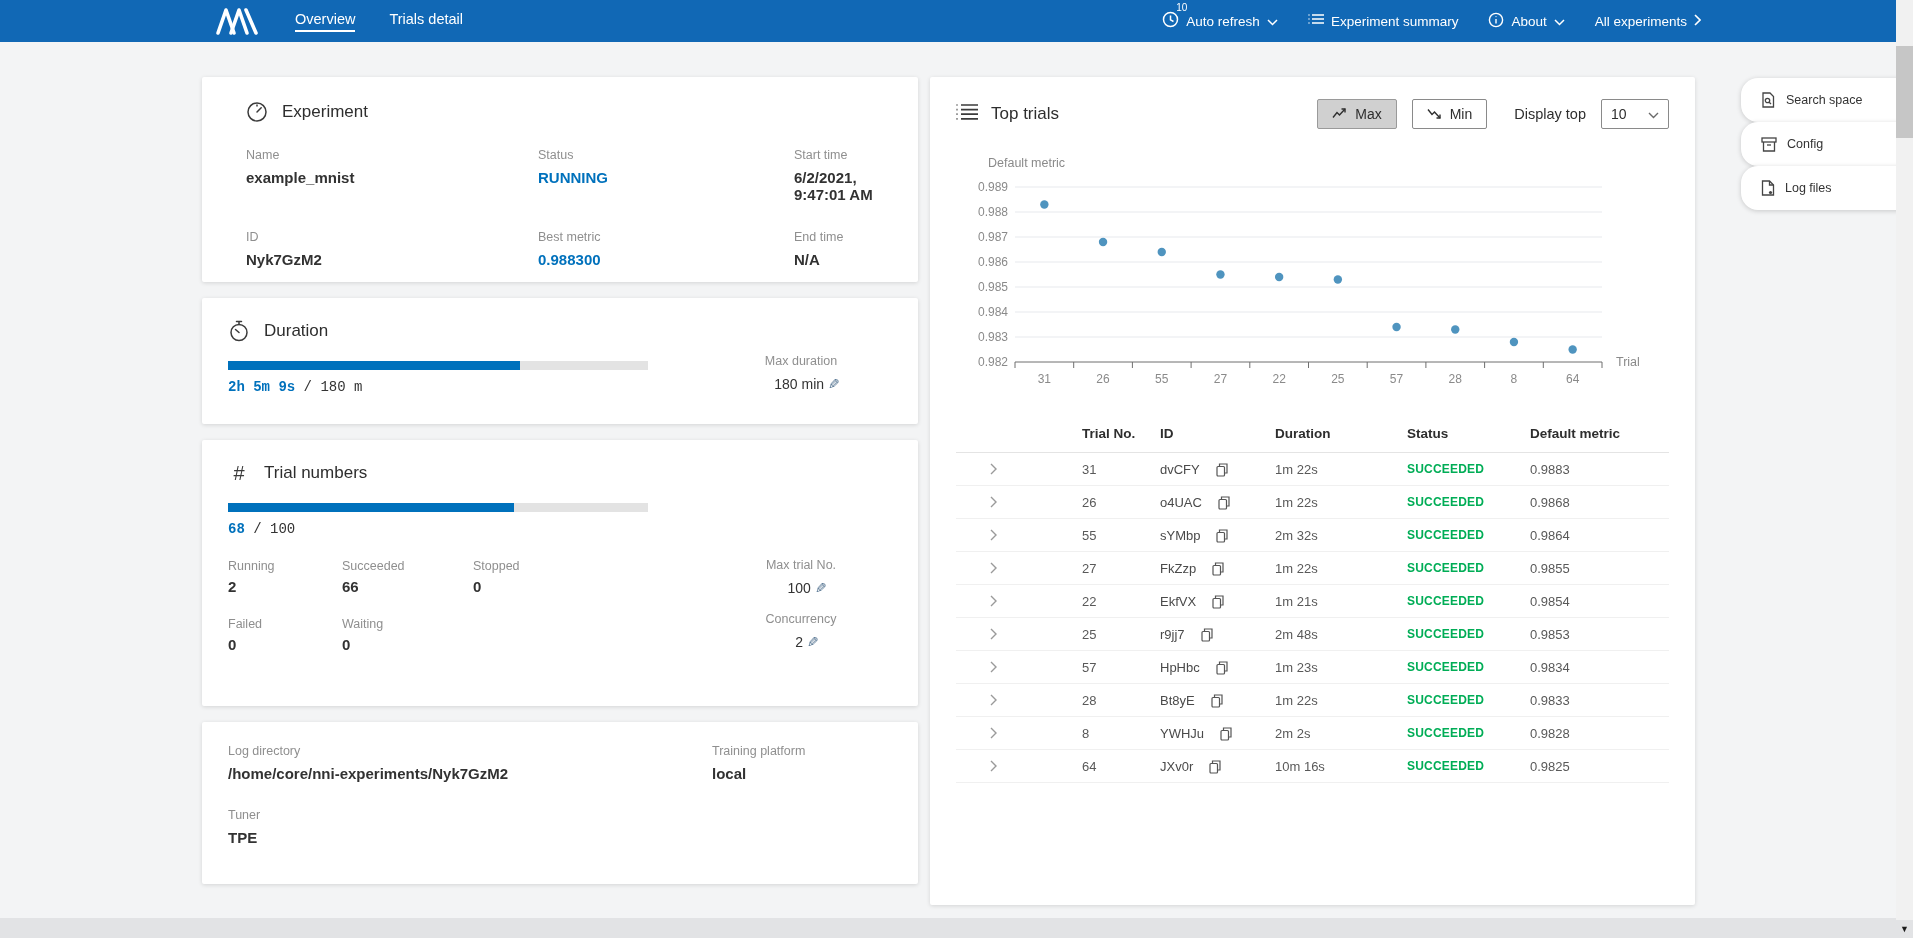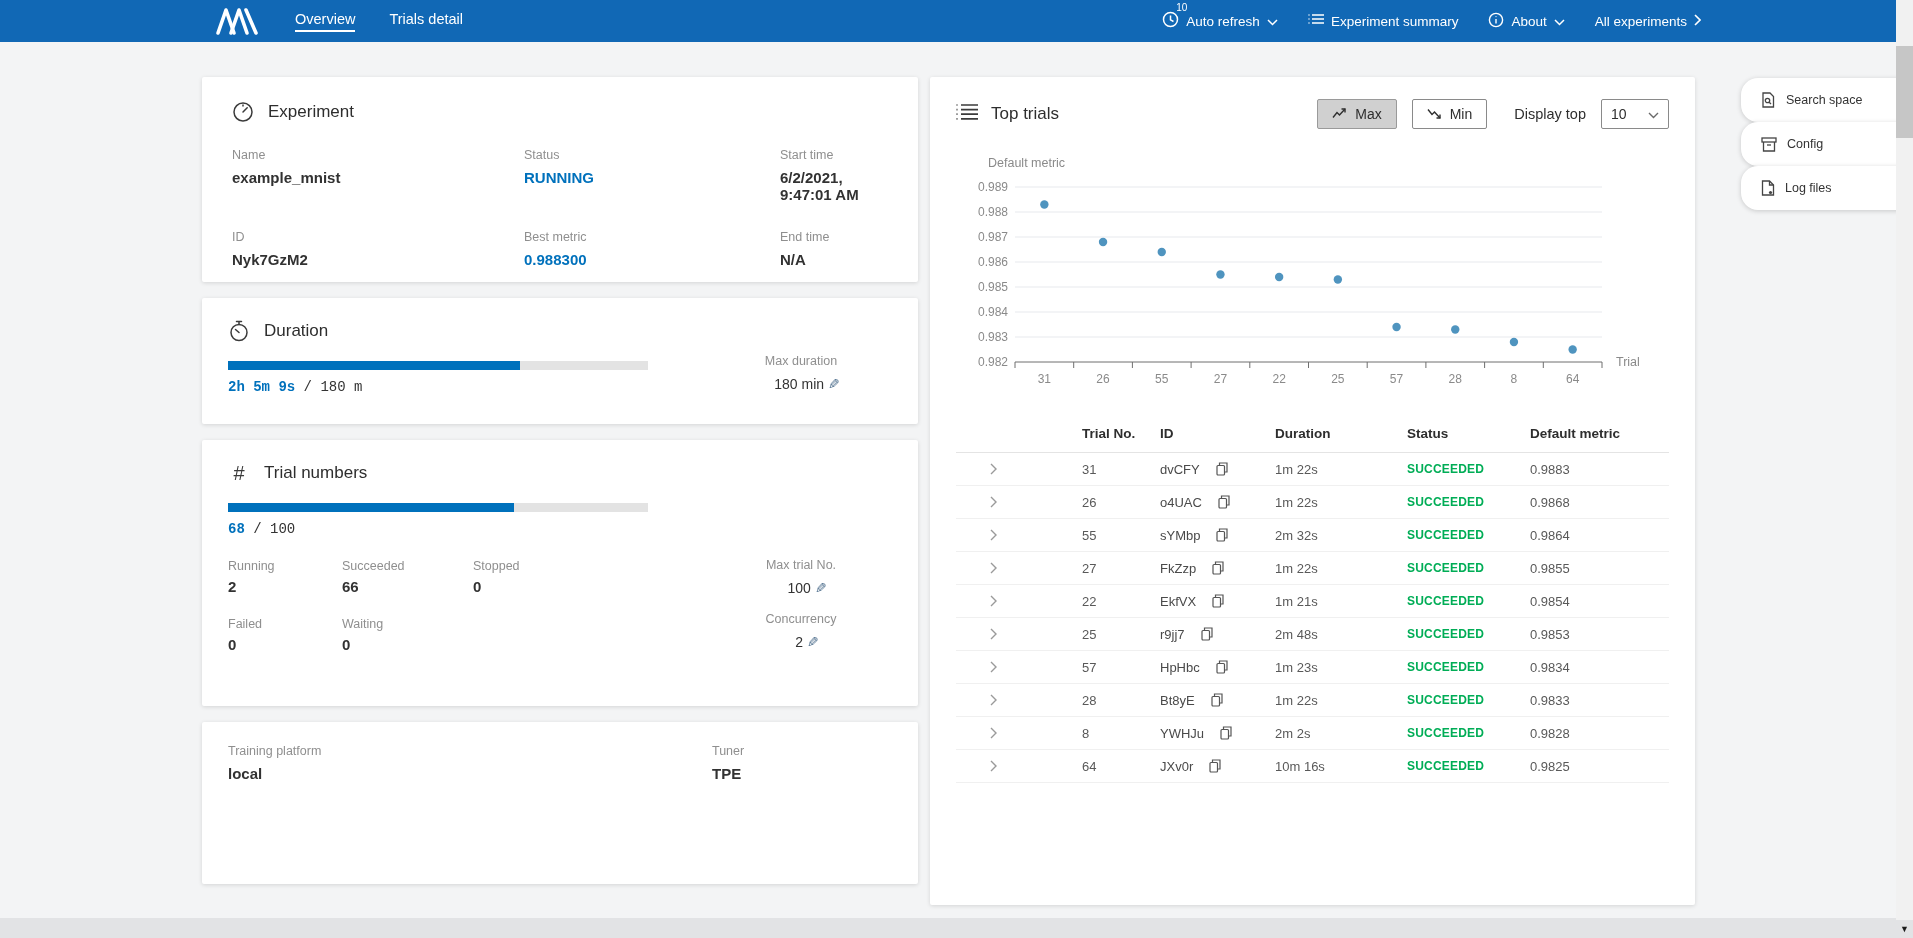--- a/index.html
+++ b/index.html
@@ -26,21 +26,21 @@
 
   .card-head { display:flex; align-items:center; gap:14px; }
   .card-head .hicon { width:22px; height:22px; color:#3b3b3b; display:flex; align-items:center; justify-content:center; }
   .card-title { font-size:17px; color:#2e2e2e; }
 
   .field-label { font-size:12.5px; color:#8f8f8f; }
   .field-value { font-size:15px; font-weight:700; color:#323232; margin-top:7px; }
   .accent { color:#0071bc !important; }
 
   
-  .card-exp { padding:24px 30px; height:205px; }
+  .card-exp { padding:24px 44px; height:205px; }
   .exp-grid { display:grid; grid-template-columns:292px 256px auto; row-gap:27px; margin-top:25px; }
 
   
   .card-dur { padding:22px 26px; height:126px; }
   .bar-track { width:420px; height:9px; background:#e3e3e3; margin-top:19px; }
   .bar-fill { height:100%; background:#0071bc; }
   .bar-text { margin-top:9px; font-size:14px; color:#333;font-family:Liberation Mono, monospace; }
   .bar-text .done { color:#0071bc; font-weight:700; }
   .side-field { position:absolute; left:524px; top:56px; width:150px;text-align:center; }
   .side-field .val-row { margin-top:8px; font-size:14px; color:#333; padding-left:12px; }
@@ -66,21 +66,21 @@
   .select-box { display:flex; align-items:center; justify-content:space-between; width:68px; height:30px; border:1px solid #8a8a8a; border-radius:2px; padding:0 9px; font-size:14px; color:#2e2e2e; cursor:pointer; background:#fff; }
 
   .chart-wrap { margin-top:22px; }
   .chart-wrap svg text { font-family:"Liberation Sans", sans-serif; }
 
   
   .trials-table { margin-top:16px; }
   .t-row { display:grid; grid-template-columns:92px 78px 115px 132px 123px 1fr; align-items:center; height:33px; padding-left:34px; border-bottom:1px solid #f0f0f0; font-size:13px; color:#595959; }
   .t-header { height:38px; border-bottom:1px solid #e4e4e4; font-size:13.5px; font-weight:700; color:#2e2e2e; }
   .row-chev { color:#9a9a9a; cursor:pointer; display:flex; align-items:center; }
-  .id-cell { display:flex; align-items:flex-start; gap:16px; color:#4a4a4a; }
+  .id-cell { display:flex; align-items:flex-end; gap:16px; color:#4a4a4a; }
   .copy-icon { color:#555; cursor:pointer; display:flex; }
   .status-ok { color:#00ad56; font-size:12px; font-weight:700; letter-spacing:.2px; }
 
   
   .pill { position:absolute; right:0; width:172px; height:44px; background:#fff; border-radius:17px 0 0 17px; box-shadow:0 1px 5px rgba(0,0,0,.18); display:flex; align-items:center; gap:10px; padding-left:20px; font-size:12.5px; color:#333; cursor:pointer; z-index:4; }
   .pill .picon { color:#444; display:flex; }
 
   
   .bottom-band { position:absolute; left:0; bottom:0; width:100%; height:20px; background:#e2e3e5; }
   .scrollbar { position:absolute; right:0; top:0; width:17px; height:938px; background:#f1f1f1; z-index:9; }
@@ -257,20 +257,24 @@
       <div class="val-row"><span>100</span><span class="pencil">✎</span></div>
     </div>
     <div class="side-field tn-side2">
       <div class="field-label">Concurrency</div>
       <div class="val-row"><span>2</span><span class="pencil">✎</span></div>
     </div>
   </div>
 
   <div class="card card-info">
     <div class="info-grid">
+      <div class="fld">
+          <div class="field-label">Log directory</div>
+          <div class="field-value">/home/core/nni-experiments/Nyk7GzM2</div>
+        </div>
       <div class="fld">
           <div class="field-label">Training platform</div>
           <div class="field-value">local</div>
         </div>
       <div class="fld">
           <div class="field-label">Tuner</div>
           <div class="field-value">TPE</div>
         </div>
     </div>
   </div>

